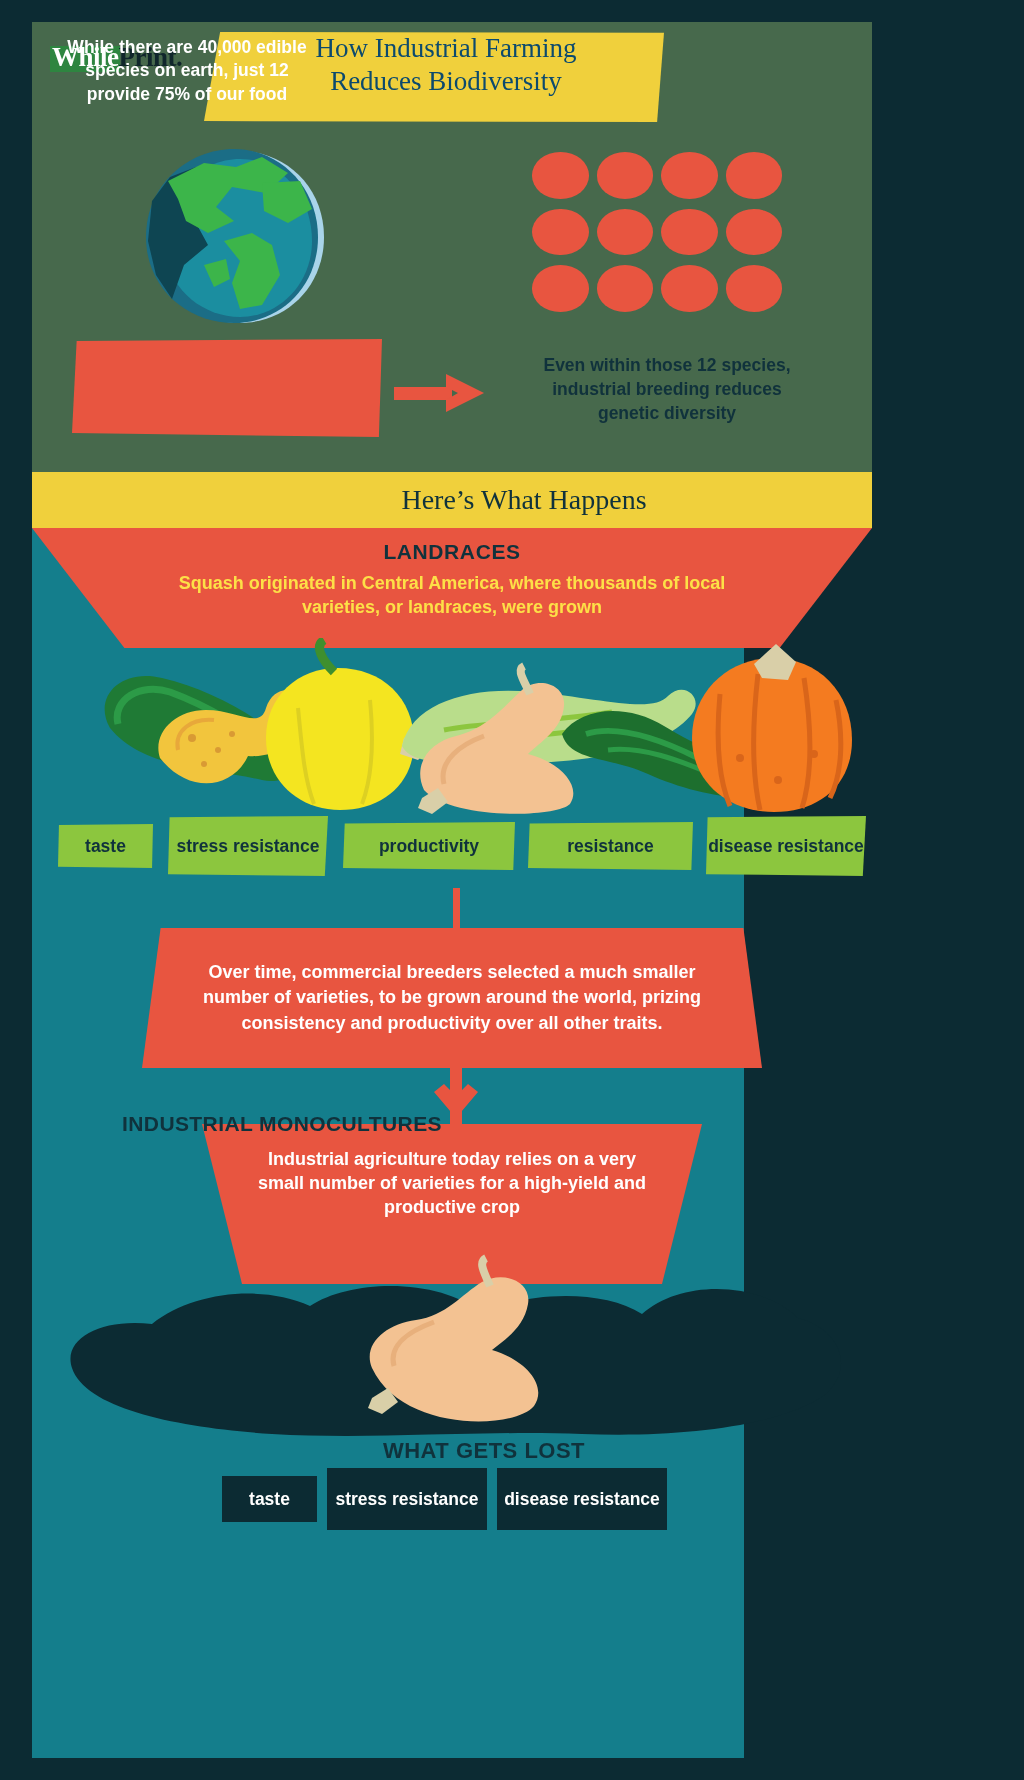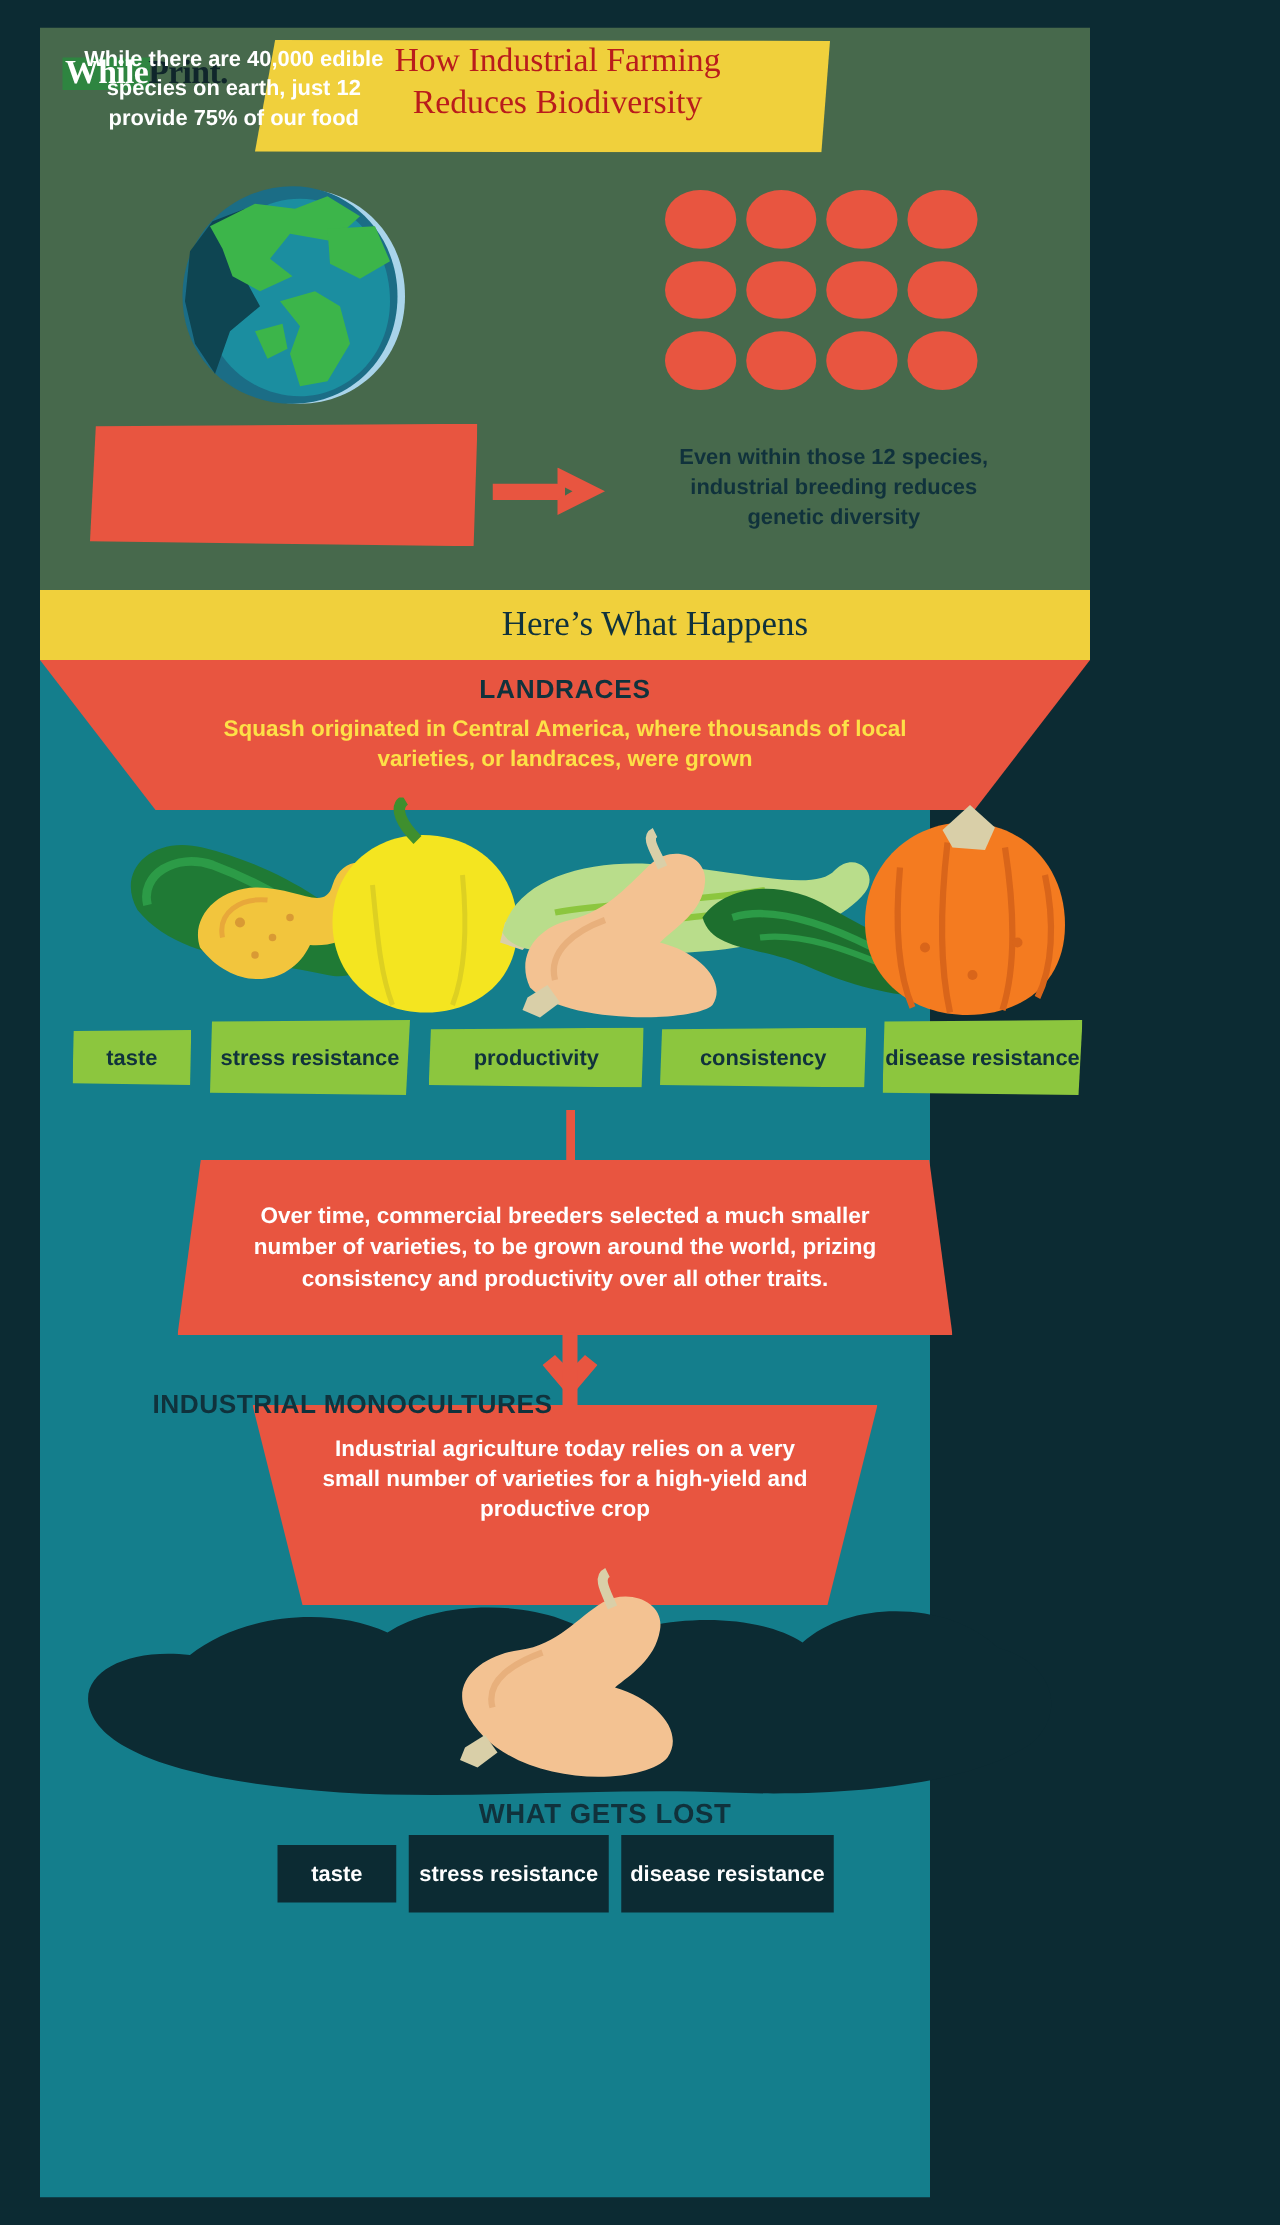--- a/index.html
+++ b/index.html
@@ -41,21 +41,21 @@
   .title-banner{
     position:absolute;left:172px;top:10px;width:460px;height:90px;
     background:#f0d03c;
     clip-path:polygon(3.5% 0%, 100% 0.8%, 98.5% 100%, 0% 99%);
   }
   .title-text{
     position:absolute;left:0;top:0;width:460px;height:66px;
     display:flex;align-items:center;justify-content:center;
     text-align:center;
     font-family:"Liberation Serif",serif;
-    font-size:27px;line-height:1.22;color:#b91c1c;
+    font-size:27px;line-height:1.22;color:#0c4a6e;
     padding-left:24px;box-sizing:border-box;
   }
 
   .globe{position:absolute;left:80px;top:115px;width:220px;height:200px;}
 
   .dots-grid{
     position:absolute;left:500px;top:130px;width:250px;height:160px;
     display:grid;grid-template-columns:repeat(4,1fr);grid-template-rows:repeat(3,1fr);
     gap:10px 8px;
   }
@@ -291,21 +291,21 @@
         <div class="trait" style="left:0px;top:8px;width:95px;height:44px;clip-path:polygon(1% 2%,100% 0%,99% 100%,0% 97%);">
           <span>taste</span>
         </div>
         <div class="trait" style="left:110px;top:0px;width:160px;height:60px;clip-path:polygon(1% 2%,100% 0%,98% 100%,0% 97%);">
           <span>stress resistance</span>
         </div>
         <div class="trait" style="left:285px;top:6px;width:172px;height:48px;clip-path:polygon(1% 3%,100% 0%,99% 100%,0% 96%);">
           <span>productivity</span>
         </div>
         <div class="trait" style="left:470px;top:6px;width:165px;height:48px;clip-path:polygon(1% 3%,100% 0%,99% 100%,0% 96%);">
-          <span>consistency</span>
+          <span>resistance</span>
         </div>
         <div class="trait" style="left:648px;top:0px;width:160px;height:60px;clip-path:polygon(1% 2%,100% 0%,98% 100%,0% 97%);">
           <span>disease resistance</span>
         </div>
       </div>
 
       <div class="stem-v1"></div>
 
       <div class="trap-mid"></div>
       <div class="trap-mid-text" style="left:110px;top:400px;">Over time, commercial breeders selected a much smaller number of varieties, to be grown around the world, prizing consistency and productivity over all other traits.</div>

